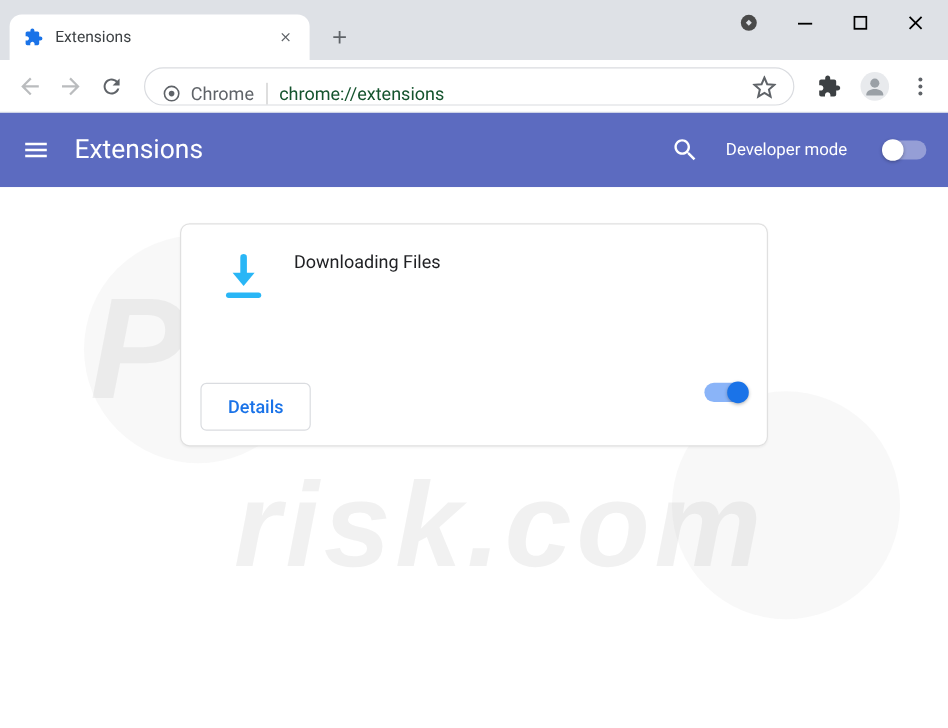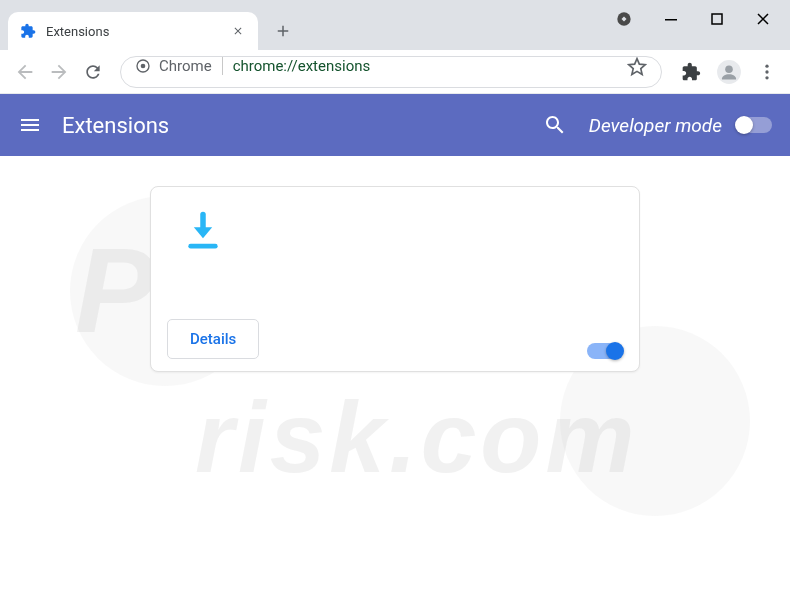--- a/index.html
+++ b/index.html
@@ -13,47 +13,47 @@
 .tab-close { width: 16px; height: 16px; border-radius: 50%; display: flex; align-items: center; justify-content: center; cursor: pointer; color: #5f6368; font-size: 14px; }
 .new-tab { width: 30px; height: 30px; display: flex; align-items: center; justify-content: center; margin-left: 10px; margin-bottom: 4px; cursor: pointer; color: #5f6368; font-size: 20px; }
 .window-controls { position: absolute; right: 0; top: 0; display: flex; align-items: center; height: 38px; padding-right: 4px; }
 .wc-btn { width: 46px; height: 38px; display: flex; align-items: center; justify-content: center; cursor: pointer; }
 .shield-icon { width: 20px; height: 20px; margin-right: 14px; }
 
 
 .toolbar-row { height: 44px; background: #fff; display: flex; align-items: center; padding: 0 8px; border-bottom: 1px solid #e8eaed; }
 .nav-btn { width: 34px; height: 34px; display: flex; align-items: center; justify-content: center; color: #5f6368; cursor: pointer; border-radius: 50%; }
 .nav-btn.disabled { color: #babcbe; cursor: default; }
-.omnibox { flex: 1; height: 32px; background: #fff; border: 1px solid #dadce0; border-radius: 16px; margin: 0 10px; display: flex; align-items: flex-start; padding: 0 14px; }
+.omnibox { flex: 1; height: 32px; background: #fff; border: 1px solid #dadce0; border-radius: 16px; margin: 0 10px; display: flex; align-items: flex-end; padding: 0 14px; }
 .omnibox .site-chip { display: flex; align-items: center; color: #5f6368; font-size: 15px; }
 .omnibox .chip-sep { width: 1px; height: 18px; background: #c8c8c8; margin: 0 10px; }
 .omnibox .url-text { color: #14532d; font-size: 15px; }
 .omnibox .star { margin-left: auto; color: #5f6368; }
 .toolbar-icons { display: flex; align-items: center; gap: 8px; padding-left: 4px; }
 .tb-icon { width: 30px; height: 30px; display: flex; align-items: center; justify-content: center; color: #5f6368; cursor: pointer; }
 
 
 .ext-header { height: 62px; background: #5c6bc0; display: flex; align-items: center; padding: 0 18px; color: #fff; }
 .hamburger { width: 24px; height: 24px; cursor: pointer; margin-right: 20px; }
 .ext-title { font-size: 22px; font-weight: 400; }
 .header-spacer { flex: 1; }
 .search-btn { width: 24px; height: 24px; cursor: pointer; margin-right: 22px; }
-.dev-mode-label { font-size: 19px; margin-right: 14px; font-style: italic; }
+.dev-mode-label { font-size: 14px; margin-right: 30px; }
 .hdr-toggle { width: 36px; height: 16px; background: rgba(255,255,255,0.35); border-radius: 10px; position: relative; cursor: pointer; }
 .hdr-toggle .knob { width: 18px; height: 18px; background: #fff; border-radius: 50%; position: absolute; left: -1px; top: -1px; box-shadow: 0 1px 3px rgba(0,0,0,0.3); }
 
 
 .content { background: #fff; padding: 30px; position: relative; height: calc(100% - 50px - 44px - 62px); }
 
 
 .card { width: 490px; margin: 0 auto; border: 1px solid #e0e0e0; border-radius: 8px; box-shadow: 0 1px 2px rgba(0,0,0,0.05); background: #fff; position: relative; z-index: 2; }
 .card-top { display: flex; padding: 22px; min-height: 120px; }
 .card-icon { width: 44px; height: 44px; margin-right: 20px; margin-left: 8px; }
 .card-name { font-size: 15px; color: #202124; font-weight: 400; }
-.card-bottom { display: flex; align-items: flex-end; padding: 12px 16px; border-top: 0; }
+.card-bottom { display: flex; align-items: flex-start; padding: 12px 16px; border-top: 0; }
 .card-btn { border: 1px solid #dadce0; background: #fff; color: #1a73e8; font-size: 15px; padding: 10px 22px; border-radius: 5px; margin-right: 10px; cursor: pointer; font-weight: 500; }
 .card-toggle { margin-left: auto; width: 36px; height: 16px; background: #8ab4f8; border-radius: 10px; position: relative; cursor: pointer; }
 .card-toggle .knob { width: 18px; height: 18px; background: #1a73e8; border-radius: 50%; position: absolute; right: -1px; top: -1px; box-shadow: 0 1px 3px rgba(0,0,0,0.3); }
 
 
 .watermark { position: absolute; inset: 0; display: flex; align-items: center; justify-content: center; pointer-events: none; z-index: 1; }
 .watermark svg text { fill: rgba(200,200,200,0.25); font-size: 120px; font-weight: 700; font-style: italic; font-family: Arial, sans-serif; letter-spacing: 4px; }
 .watermark .wm-circle { position: absolute; border-radius: 50%; background: rgba(200,200,200,0.12); }
 </style>
 </head>
@@ -192,20 +192,23 @@
 
   <div class="card">
     <div class="card-top">
       <span class="card-icon">
         <svg viewBox="0 0 48 48" width="44" height="44">
           <path fill="#29b6f6" d="M24 6v20" stroke="#29b6f6" stroke-width="6" stroke-linecap="round"></path>
           <path fill="#29b6f6" d="M14 20 L24 32 L34 20 Z"></path>
           <rect x="8" y="38" width="32" height="5" rx="2.5" fill="#29b6f6"></rect>
         </svg>
       </span>
+      <div>
+        <div class="card-name">Downloading Files</div>
+      </div>
     </div>
     <div class="card-bottom">
       <button class="card-btn">Details</button>
       <span class="card-toggle">
         <span class="knob"></span>
       </span>
     </div>
   </div>
 </div>
 

